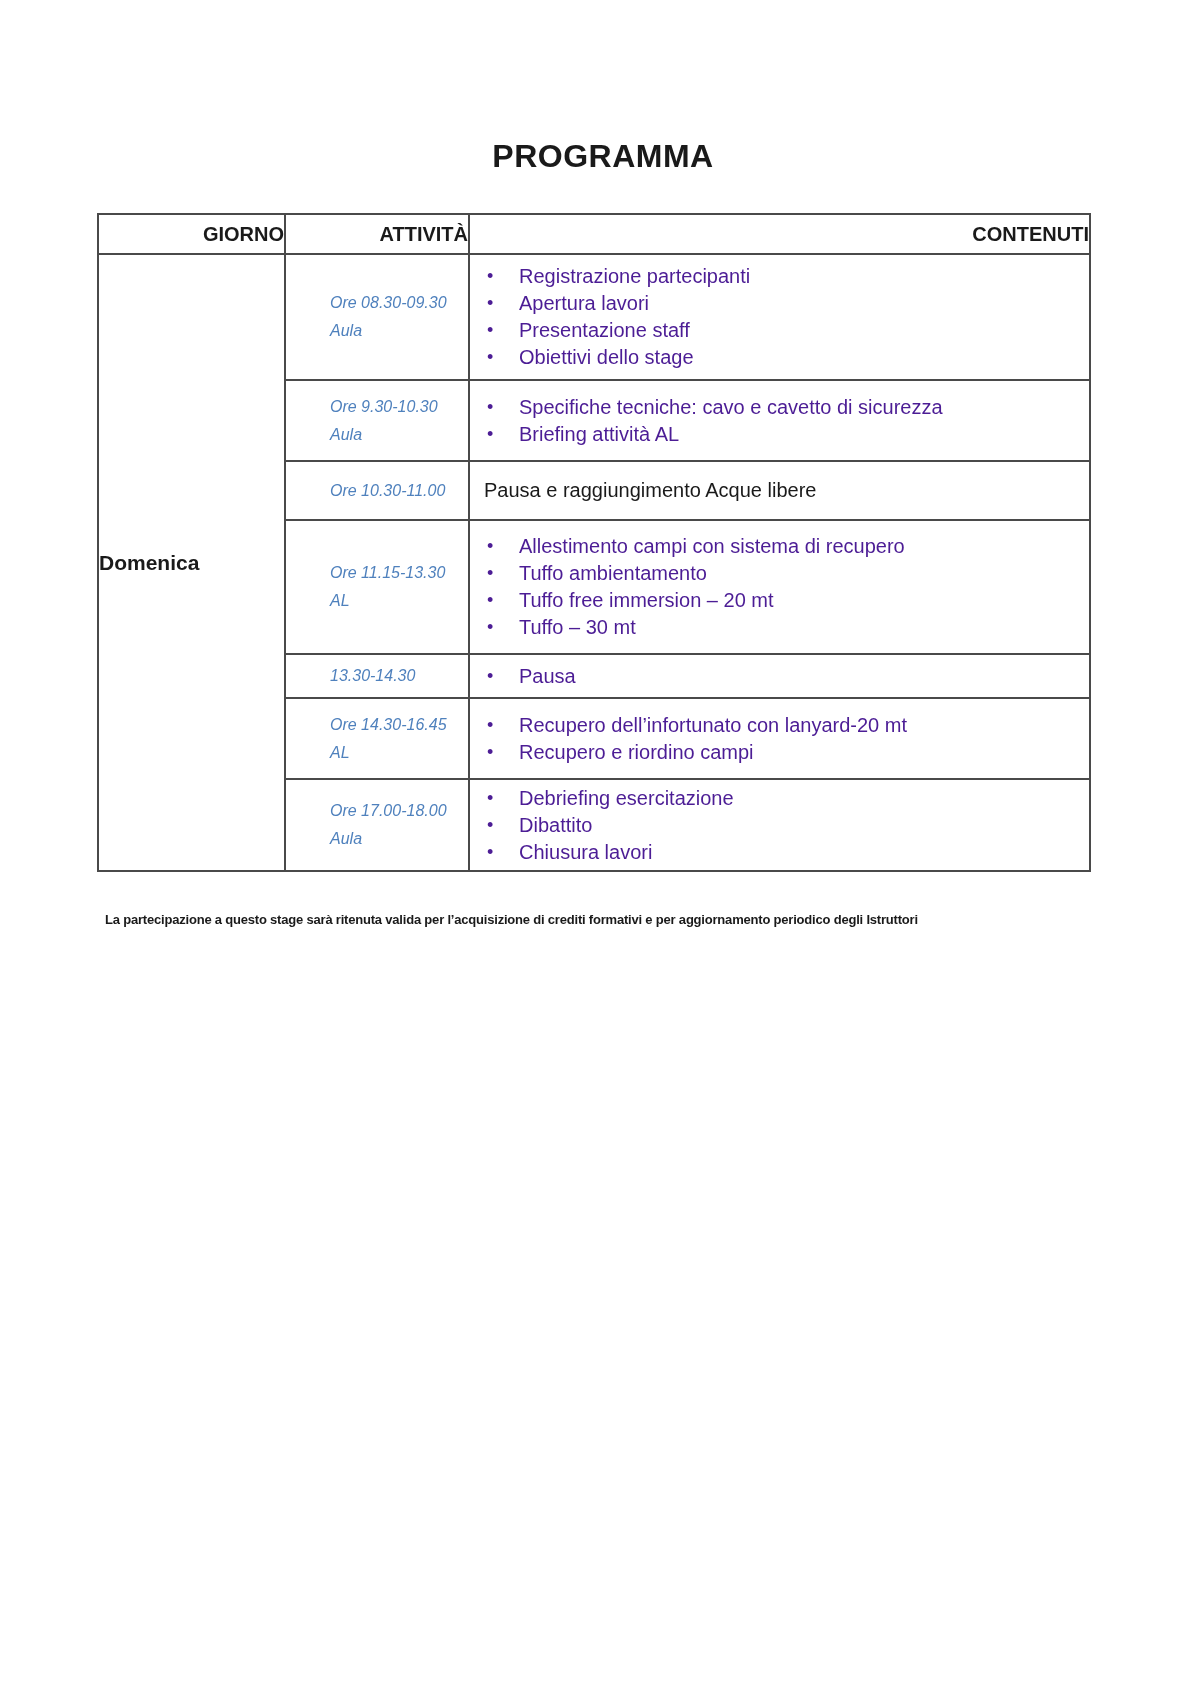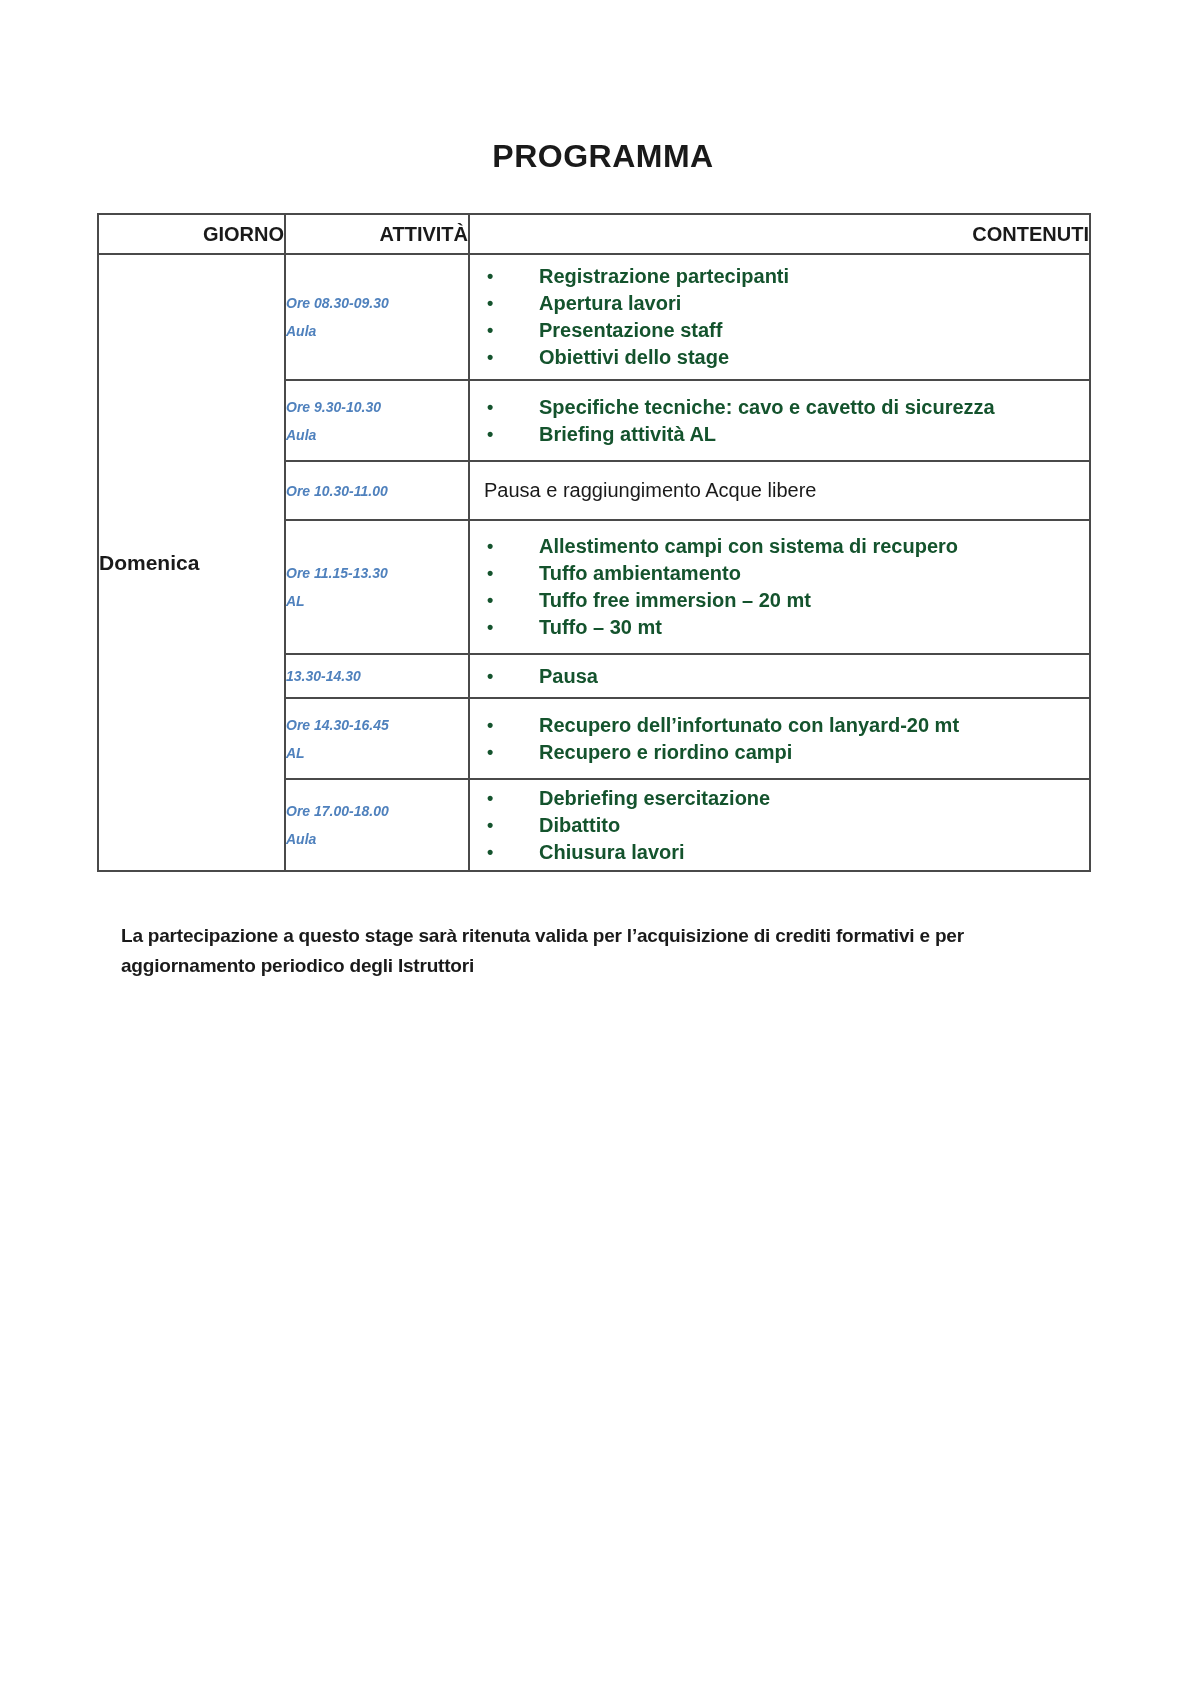--- a/index.html
+++ b/index.html
@@ -62,59 +62,59 @@
     font-size: 21px;
     font-weight: bold;
     padding-left: 11px;
     color: #1a1a1a;
   }
   td.time-cell {
     padding-left: 12px;
     padding-right: 6px;
   }
   .time-line {
-    font-size: 14px;
-    font-weight: bold;
+    font-size: 16px;
+    font-weight: normal;
     font-style: italic;
     line-height: 28px;
     color: var(--accent, #4F81BD);
+    padding-left: 44px;
   }
   td.content-cell { padding-right: 8px; }
   ul.bullets {
     list-style: none;
     margin: 0;
     padding: 0;
   }
   ul.bullets li {
     position: relative;
-    padding-left: 69px;
+    padding-left: 49px;
     font-size: 20px;
     line-height: 27px;
-    color: #14532d;
-    font-weight: bold;
+    color: #4c1d95;
   }
   ul.bullets li::before {
     content: "\2022";
     position: absolute;
     left: 17px;
     top: 0;
     font-size: 18px;
   }
   .plain-text {
     font-size: 20px;
     padding-left: 14px;
     color: #1a1a1a;
   }
   .footer-note {
     position: absolute;
     top: 905px;
     left: 105px;
     width: 960px;
-    margin: 16px;
-    font-size: 19px;
+    margin: 0;
+    font-size: 13px;
     font-weight: bold;
     line-height: 30px;
     letter-spacing: -0.2px;
     color: #1a1a1a;
   }
 </style>
 </head>
 <body>
 
 <div class="page">

